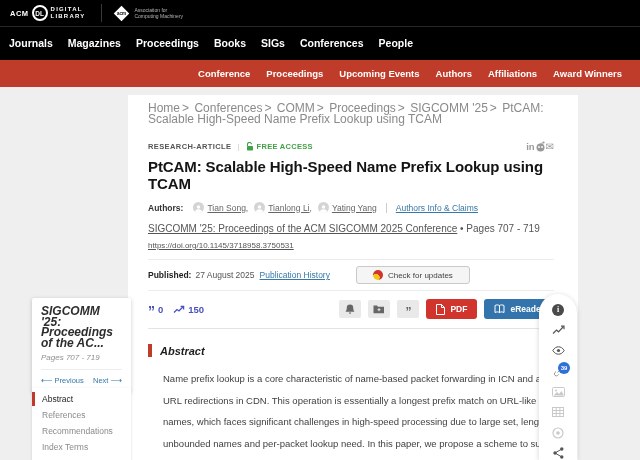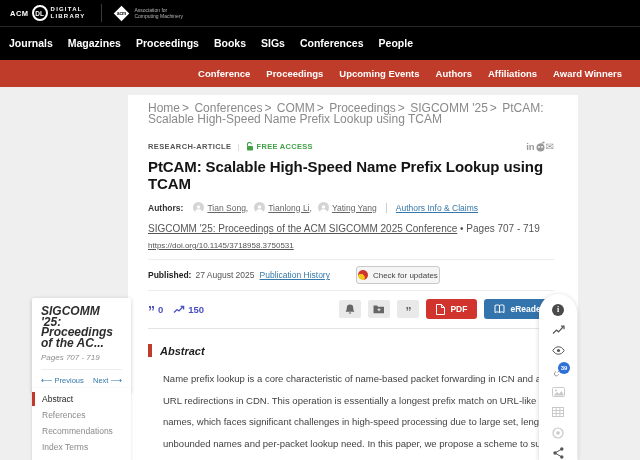--- a/index.html
+++ b/index.html
@@ -49,21 +49,21 @@
   .vdiv { width:1px; height:10px; background:#ccc; margin:0 9px; }
   .blue-lnk { color:#3678a9; text-decoration:underline; cursor:pointer; }
 
   .publine { margin-top:10px; font-size:10px; color:#555; }
   .publine .u { text-decoration:underline; cursor:pointer; }
   .doiline { margin-top:3px; font-size:8px; color:#555; text-decoration:underline; cursor:pointer; display:inline-block; }
 
   .pub-row { margin-top:7px; padding:6px 0; border-top:1px solid #ececec; border-bottom:1px solid #ececec; display:flex; align-items:center; font-size:8.5px; color:#555; }
   .pub-row .lbl { font-weight:bold; color:#222; margin-right:4px; }
   .pub-row .dt { margin-right:5px; }
-  .chk-btn { margin-left:26px; display:flex; align-items:center; gap:5px; background:#f5f5f5; border:1px solid #c9c9c9; border-radius:3px; padding:3px 1px; font-size:8px; color:#444; cursor:pointer; }
+  .chk-btn { margin-left:26px; display:flex; align-items:center; gap:5px; background:#f5f5f5; border:1px solid #c9c9c9; border-radius:3px; padding:3px 16px; font-size:8px; color:#444; cursor:pointer; }
   .crossmark { width:10px; height:10px; border-radius:50%; background:radial-gradient(circle at 30% 75%, #f5c518 0 34%, #d0342c 38%); }
 
   .metrics-row { padding:8px 0 9px; border-bottom:1px solid #e4e4e4; display:flex; align-items:center; }
   .metric { display:flex; align-items:center; gap:3px; color:#4a50c0; font-size:9.5px; font-weight:bold; }
   .q-ic { font-size:14px; line-height:8px; font-weight:bold; position:relative; top:2px; }
   .metric + .metric { margin-left:10px; }
   .act-btns { margin-left:auto; display:flex; align-items:center; gap:7px; }
   .sq-btn { width:22px; height:18px; background:#e9e9e9; border-radius:2px; display:flex; align-items:center; justify-content:center; color:#666; cursor:pointer; }
   .sq-btn .q-ic { font-size:12px; top:3px; }
   .pdf-btn { height:20px; background:#d0342c; border-radius:3px; color:#fff; font-size:8.5px; font-weight:bold; display:flex; align-items:center; gap:5px; padding:0 10px; cursor:pointer; }

